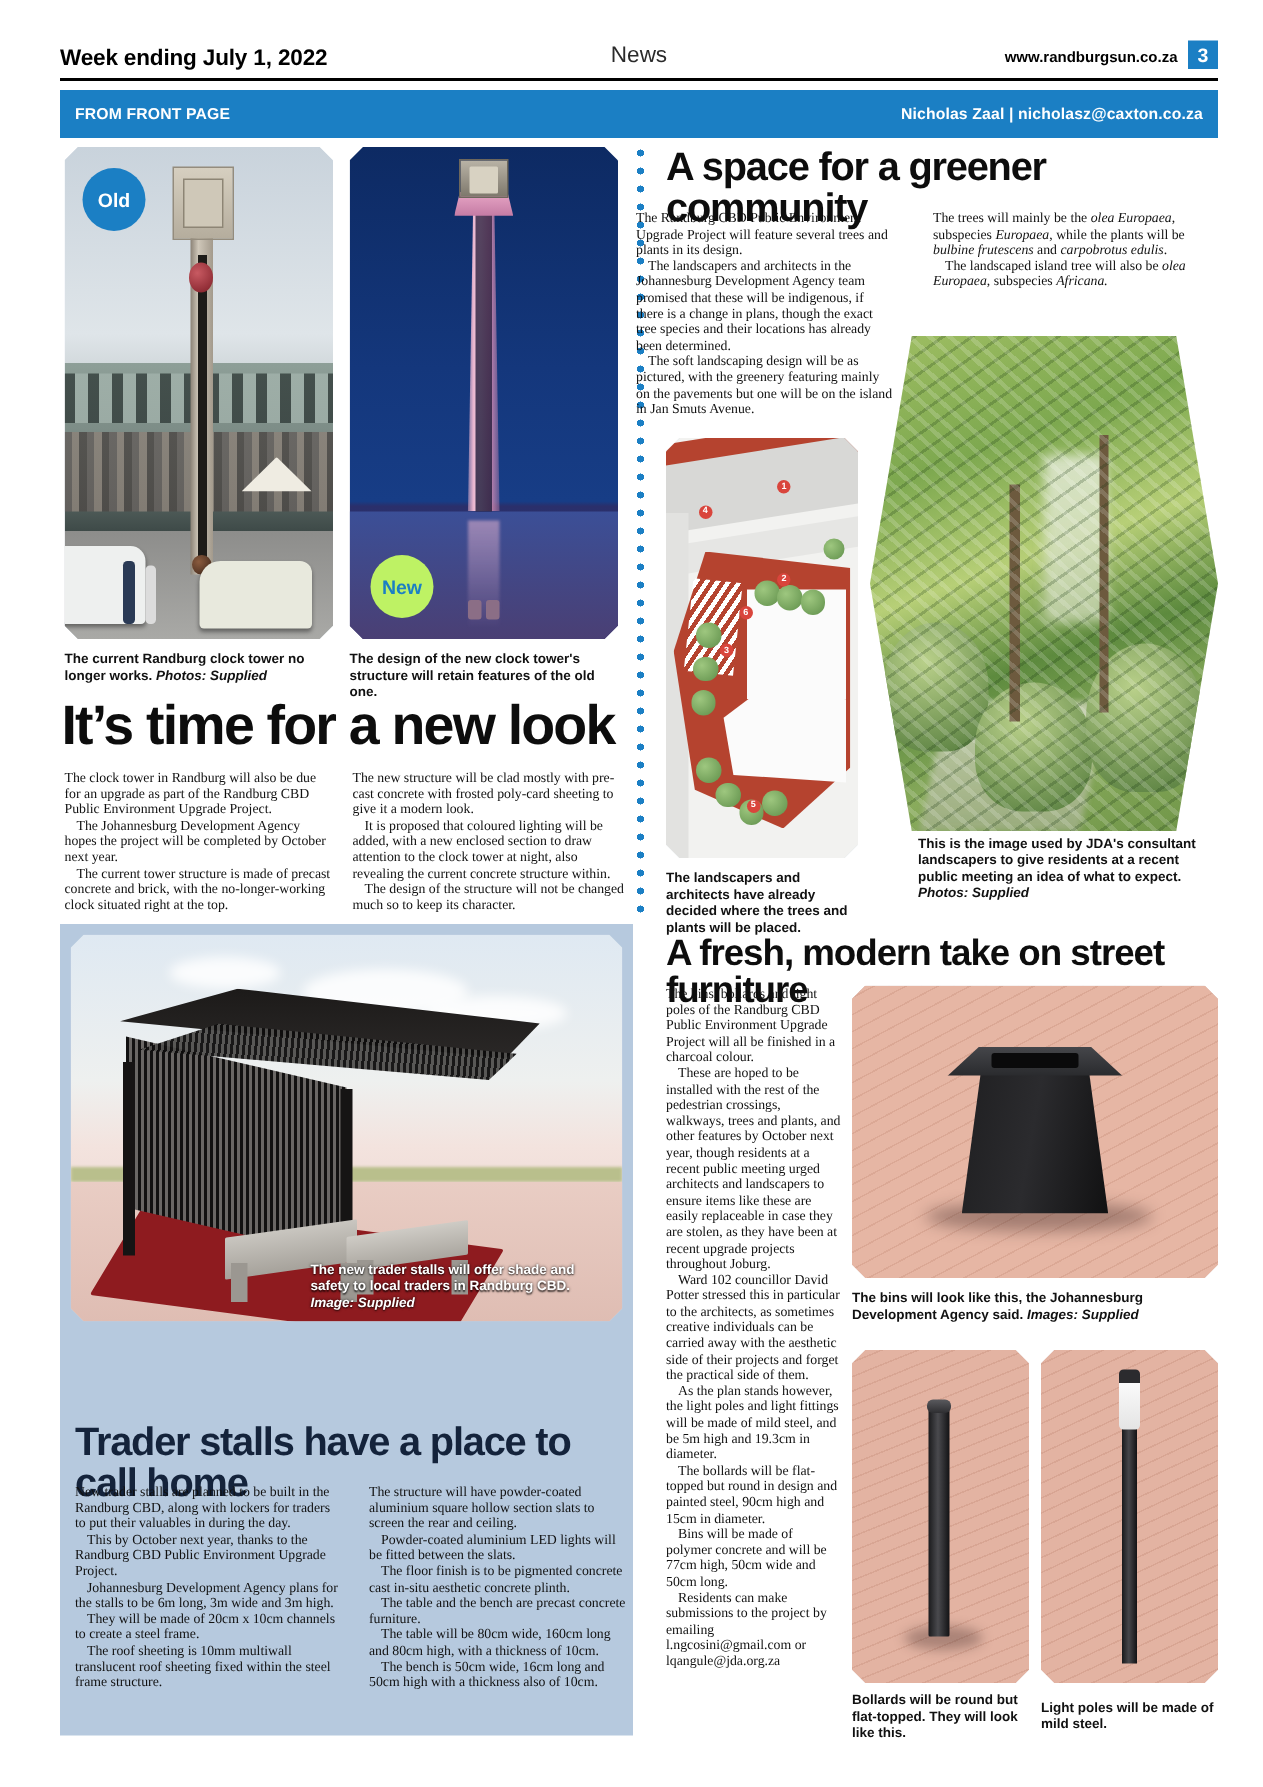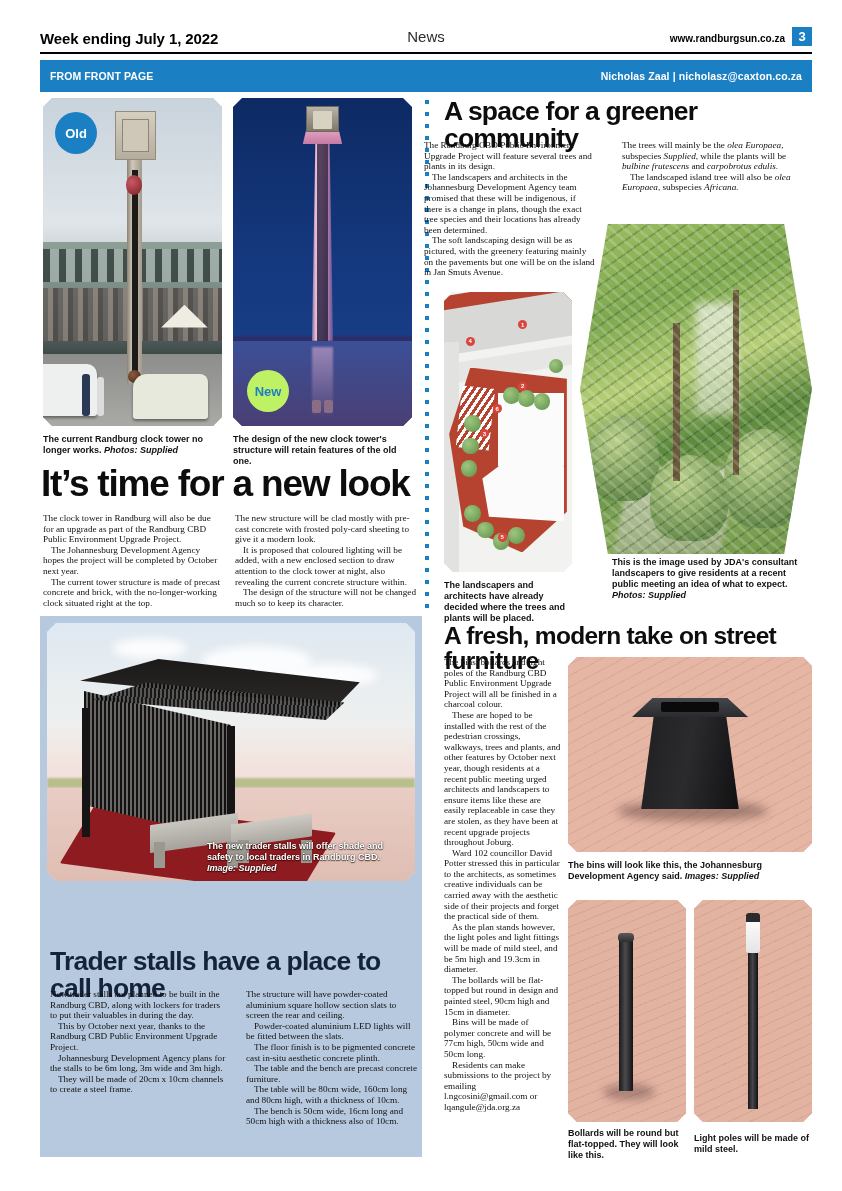--- a/index.html
+++ b/index.html
@@ -357,21 +357,21 @@
     </div>
 
   <div class="headline" style="position:absolute; left:444px; top:98px; width:370px; font-size:26.5px; letter-spacing:-0.8px;">A space for a greener community</div>
 
   <div class="body-col" id="green-c1" style="position:absolute; left:424px; top:140px; width:172px;">
       <p class="first">The Randburg CBD Public Environment Upgrade Project will feature several trees and plants in its design.</p>
       <p>The landscapers and architects in the Johannesburg Development Agency team promised that these will be indigenous, if there is a change in plans, though the exact tree species and their locations has already been determined.</p>
       <p>The soft landscaping design will be as pictured, with the greenery featuring mainly on the pavements but one will be on the island in Jan Smuts Avenue.</p>
     </div>
   <div class="body-col" id="green-c2" style="position:absolute; left:622px; top:140px; width:190px;">
-      <p class="first"><span>The trees will mainly be the </span><i>olea Europaea</i><span>, subspecies </span><i>Supplied</i><span>, while the plants will be </span><i>bulbine frutescens</i><span> and </span><i>carpobrotus edulis</i><span>.</span></p>
+      <p class="first"><span>The trees will mainly be the </span><i>olea Europaea</i><span>, subspecies </span><i>Europaea</i><span>, while the plants will be </span><i>bulbine frutescens</i><span> and </span><i>carpobrotus edulis</i><span>.</span></p>
       <p><span>The landscaped island tree will also be </span><i>olea Europaea</i><span>, subspecies </span><i>Africana.</i></p>
     </div>
 
   <div class="ph" id="img-map" style="left:444px; top:292px; width:128px; height:280px;">
     <div class="base"></div>
     <div class="redblock"></div>
     <div class="rd1"></div>
       <div class="rd2"></div>
     <div class="leftroad"></div>
     <div class="redzone"></div>
@@ -439,20 +439,21 @@
     </div>
   </div>
 
   <div class="headline" style="position:absolute; left:50px; top:948px; width:372px; font-size:26.5px; letter-spacing:-0.8px; color:#14233b;">Trader stalls have a place to call home</div>
 
   <div class="body-col" id="stalls-c1" style="position:absolute; left:50px; top:989px; width:178px;">
       <p class="first">New trader stalls are planned to be built in the Randburg CBD, along with lockers for traders to put their valuables in during the day.</p>
       <p>This by October next year, thanks to the Randburg CBD Public Environment Upgrade Project.</p>
       <p>Johannesburg Development Agency plans for the stalls to be 6m long, 3m wide and 3m high.</p>
       <p>They will be made of 20cm x 10cm channels to create a steel frame.</p>
+      <p>The roof sheeting is 10mm multiwall translucent roof sheeting fixed within the steel frame structure.</p>
     </div>
   <div class="body-col" id="stalls-c2" style="position:absolute; left:246px; top:989px; width:172px;">
       <p class="first">The structure will have powder-coated aluminium square hollow section slats to screen the rear and ceiling.</p>
       <p>Powder-coated aluminium LED lights will be fitted between the slats.</p>
       <p>The floor finish is to be pigmented concrete cast in-situ aesthetic concrete plinth.</p>
       <p>The table and the bench are precast concrete furniture.</p>
       <p>The table will be 80cm wide, 160cm long and 80cm high, with a thickness of 10cm.</p>
       <p>The bench is 50cm wide, 16cm long and 50cm high with a thickness also of 10cm.</p>
     </div>
 

